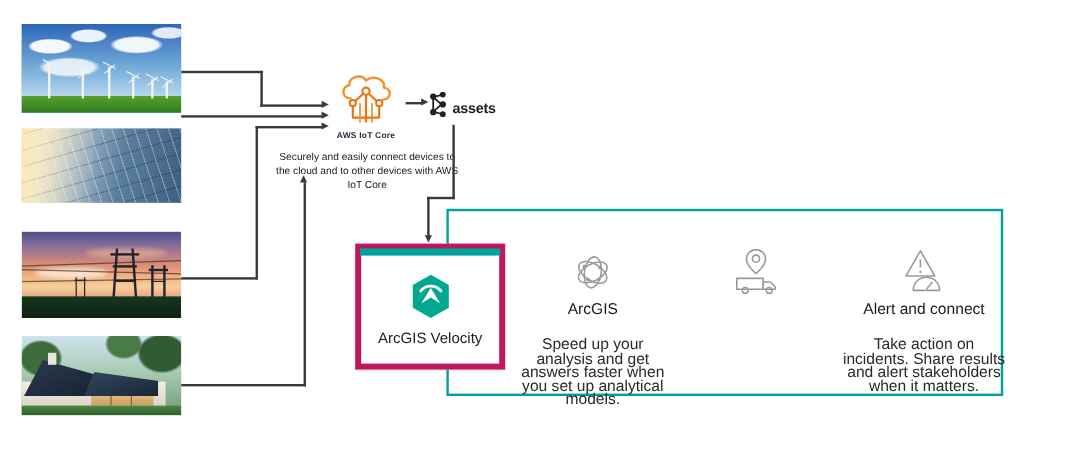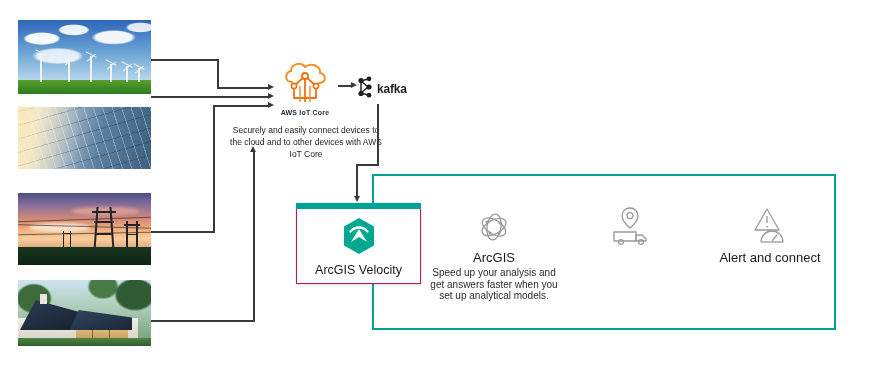--- a/index.html
+++ b/index.html
@@ -95,33 +95,33 @@
 
   
   #kafka-block{position:absolute;left:357px;top:76px;display:flex;align-items:center;gap:3px;}
   #kafka-word{font-size:12px;font-weight:bold;color:#231f20;letter-spacing:-.2px;}
 
   
   #velocity-panel{position:absolute;left:372px;top:174px;width:464px;height:156px;
     border:2.5px solid #00a298;box-sizing:border-box;background:transparent;}
 
   
-  #velocity-card{position:absolute;left:296px;top:203px;width:125px;height:81px;
-    background:#ffffff;border:1px solid #be185d;box-sizing:border-box;
+  #velocity-card{position:absolute;left:296px;top:203px;width:125px;height:105px;
+    background:#ffffff;border:5px solid #be185d;box-sizing:border-box;
     box-shadow:0 1px 3px rgba(0,0,0,.14);}
   #velocity-card .bar{position:absolute;left:-1px;right:-1px;top:-1px;height:6px;background:#00a298;}
   #velocity-card .inner{position:absolute;left:0;right:0;top:6px;bottom:0;
     display:flex;flex-direction:column;align-items:center;justify-content:center;gap:4px;}
   #velocity-name{font-size:12.5px;color:#1a1a1a;}
 
   
   .feat{position:absolute;top:206px;text-align:center;}
   .feat .ic{height:40px;display:flex;align-items:flex-end;justify-content:center;}
   .feat .ttl{font-size:13px;color:#1a1a1a;margin-top:4px;}
-  .feat .txt{font-size:10px;line-height:11.5px;color:#2a2a2a;margin-top:2px;}
+  .feat .txt{font-size:13px;line-height:11.5px;color:#2a2a2a;margin-top:16px;}
   #feat-analyze{left:427px;width:134px;}
   #feat-monitor{left:558px;width:144px;}
   #feat-alert{left:700px;width:140px;}
 </style>
 </head>
 <body>
 
 <div id="stage">
 
   <div class="photo p1">
@@ -229,21 +229,21 @@
           <line x1="4" y1="17" x2="11" y2="19"></line>
           <line x1="4" y1="5" x2="4" y2="17"></line>
         </g>
         <circle cx="4" cy="4.5" r="2.6" fill="#231f20"></circle>
         <circle cx="4" cy="17.5" r="2.6" fill="#231f20"></circle>
         <circle cx="12" cy="2.8" r="2.4" fill="#231f20"></circle>
         <circle cx="12" cy="11" r="2.6" fill="#231f20"></circle>
         <circle cx="12" cy="19.2" r="2.4" fill="#231f20"></circle>
       </svg>
     </div>
-    <div id="kafka-word">kafka</div>
+    <div id="kafka-word">assets</div>
   </div>
 
   <div class="ln vl" style="left:377px;top:104px;height:62px;"></div>
   <div class="ln hl" style="left:356px;top:164px;width:23px;"></div>
   <div class="ln vl" style="left:356px;top:164px;height:34px;"></div>
   <div class="arrowD" style="left:353.5px;top:196px;"></div>
 
   <div id="velocity-panel"></div>
 
   <div id="velocity-card">
@@ -300,15 +300,16 @@
           <path d="M20 3 L32 24 L8 24 Z"></path>
           <line x1="20" y1="10" x2="20" y2="17"></line>
           <circle cx="20" cy="20.6" r="0.9" fill="#9a9a9a" stroke="none"></circle>
           <path d="M14 36 A11 11 0 0 1 36 36"></path>
           <line x1="14" y1="36" x2="36" y2="36"></line>
           <line x1="25" y1="35" x2="30" y2="29"></line>
         </g>
       </svg>
     </div>
     <div class="ttl">Alert and connect</div>
+    <div class="txt">Take action on incidents. Share results and alert stakeholders when it matters.</div>
   </div>
 
 </div>
 
 </body></html>

